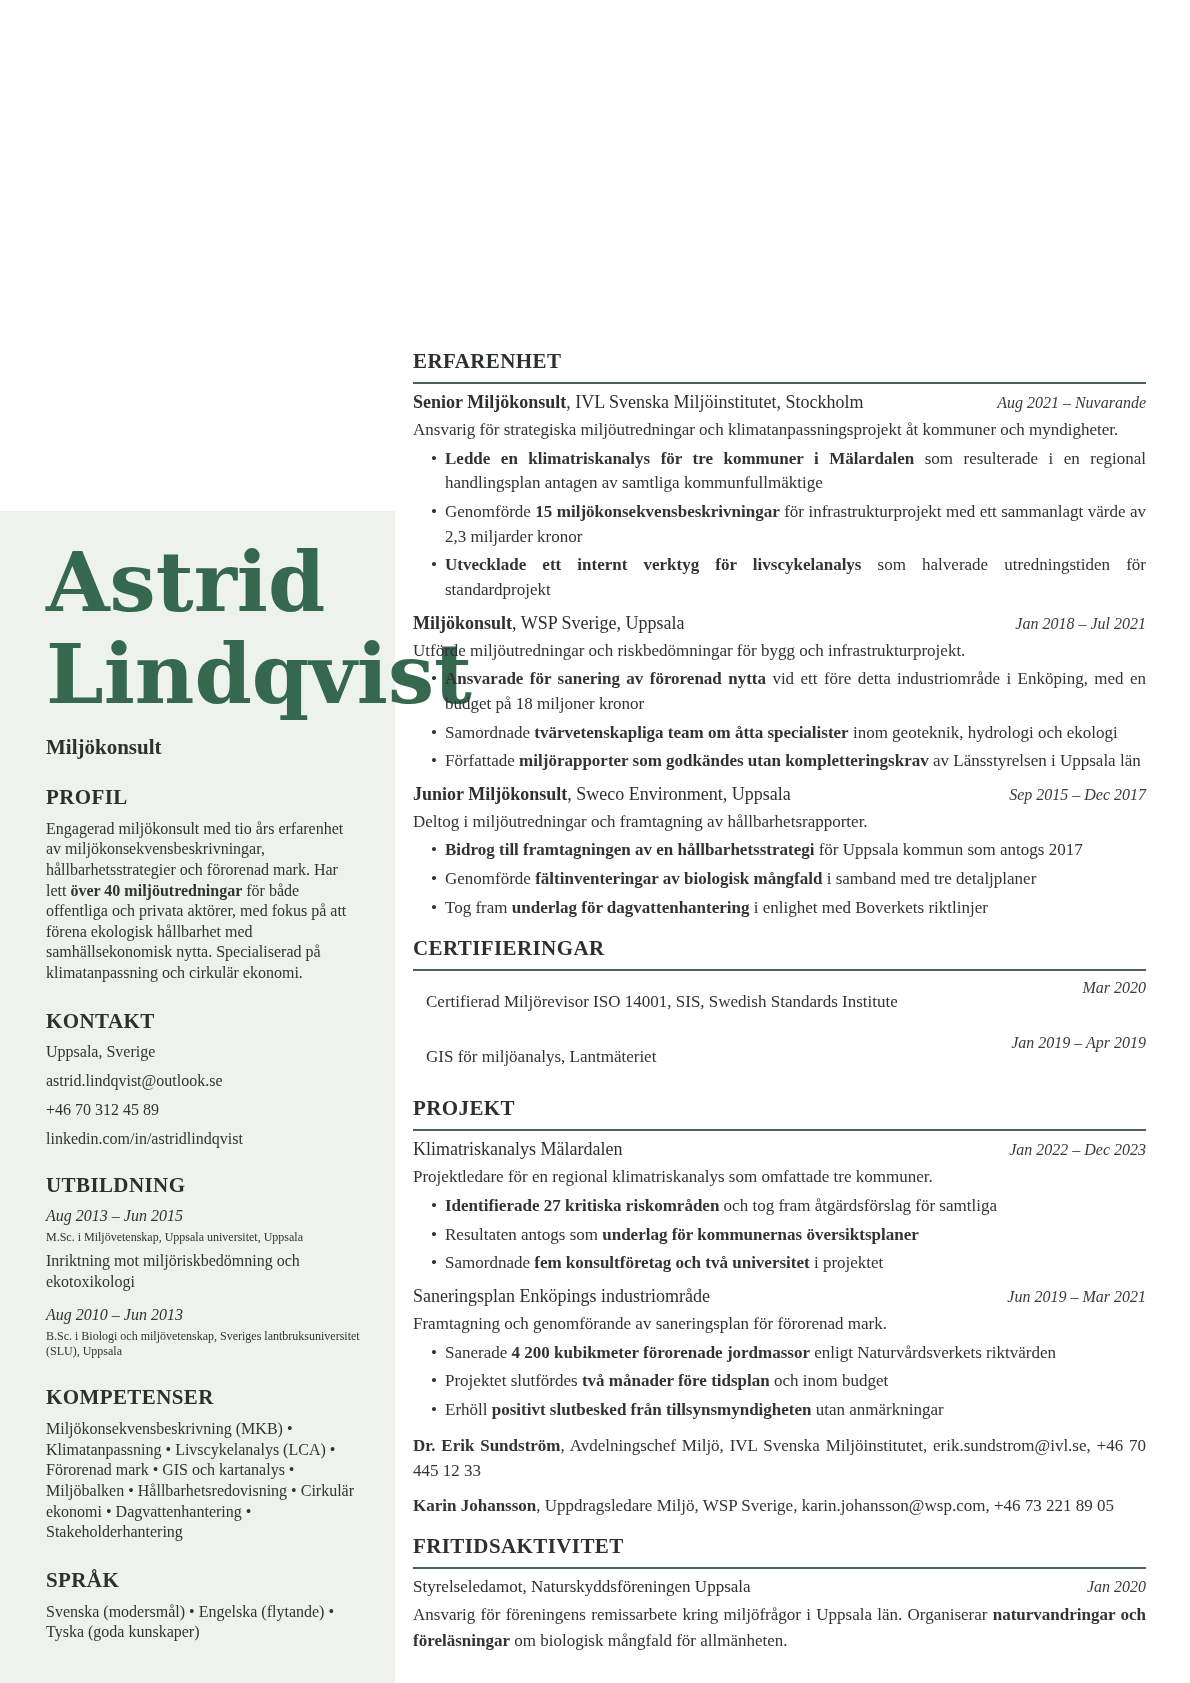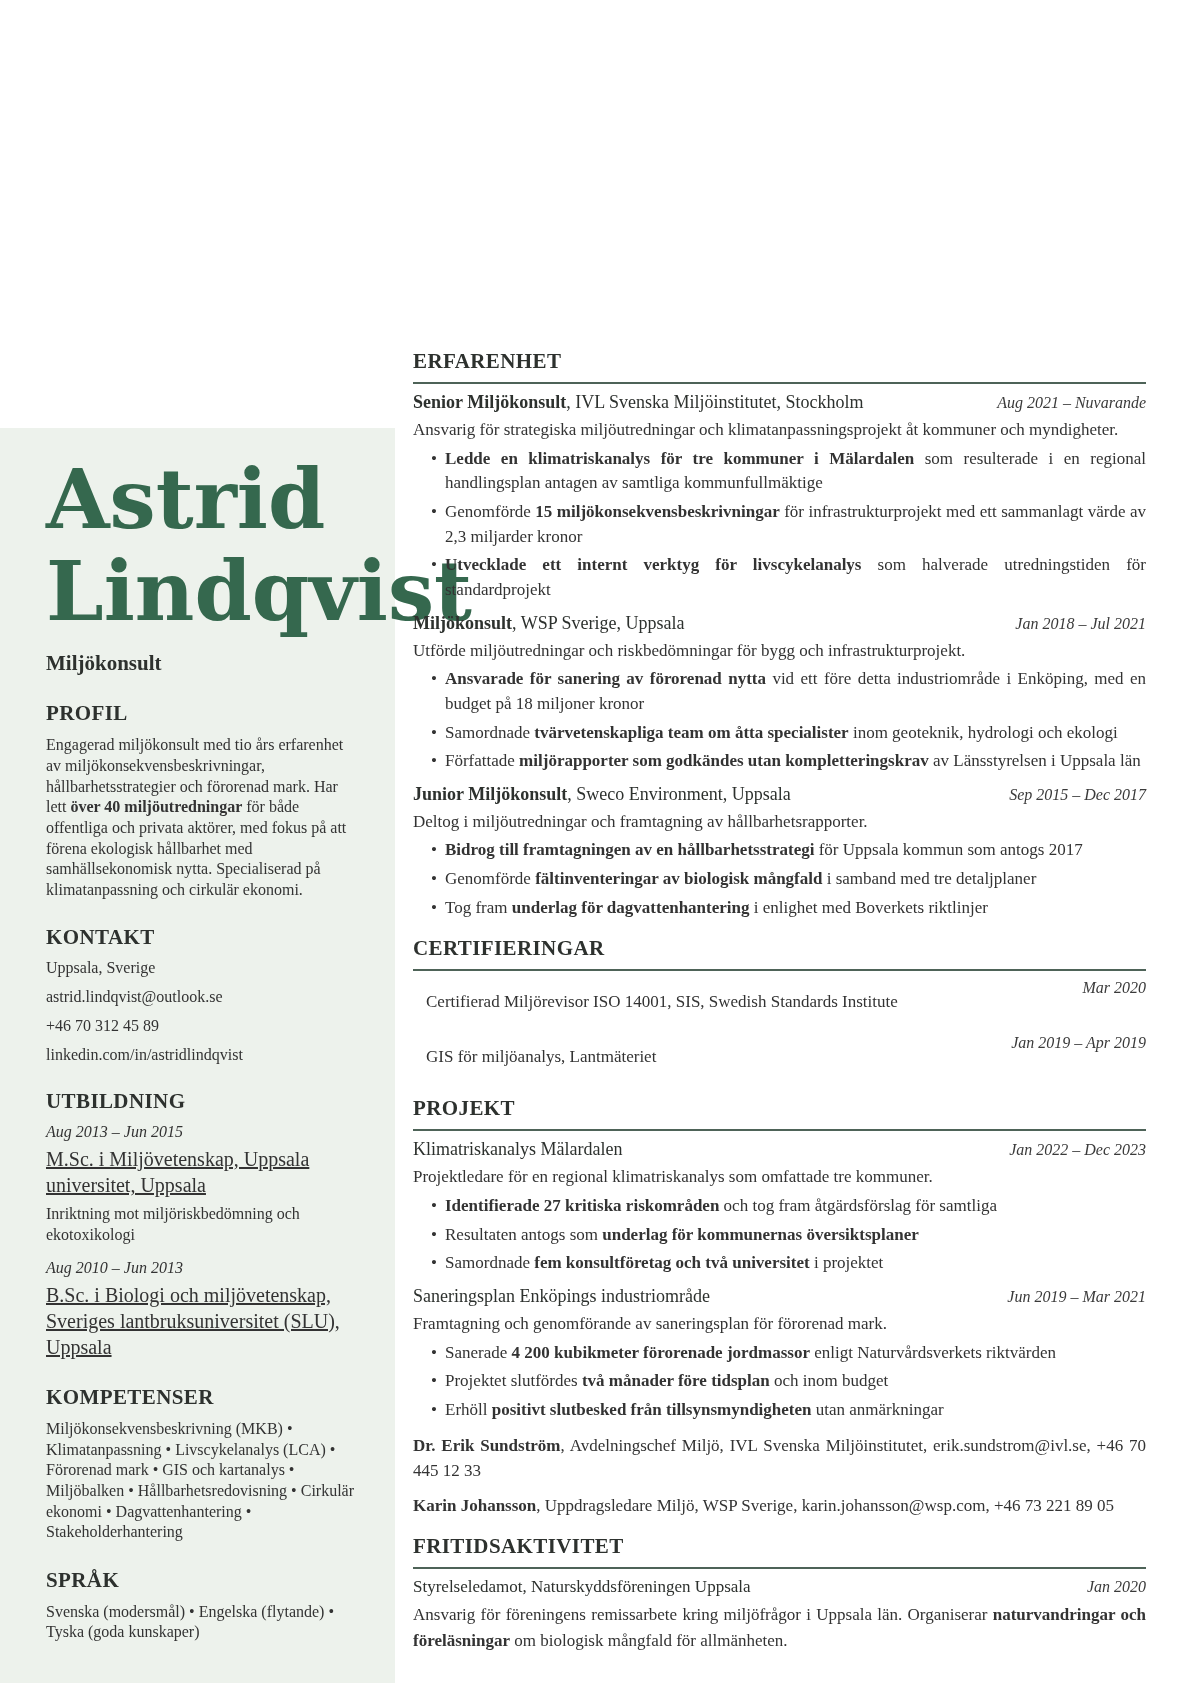--- a/index.html
+++ b/index.html
@@ -27,21 +27,21 @@
     font-weight:700;font-size:82px;line-height:1.12;color:var(--accent);
     white-space:nowrap;overflow:visible;
   }
   .name-line{display:block;}
   .job-title{font-size:21px;font-weight:700;color:var(--heading);margin:14px 0 0;}
   .side-h{font-size:21px;font-weight:700;letter-spacing:.4px;color:var(--heading);margin:25px 0 9px;}
   .side-text{font-size:16px;line-height:1.29;margin:0;color:var(--text);}
   .contact-line{font-size:16px;margin:0 0 11px;}
   .edu-entry{margin-bottom:13px;}
   .edu-date{font-size:16px;font-style:italic;margin:0 0 5px;}
-  .edu-degree{font-size:20px;line-height:1.3;margin:0 0 6px;text-decoration:underline;}
+  .edu-degree{font-size:12px;line-height:1.3;margin:0 0 6px;}
   .edu-note{font-size:16px;line-height:1.3;margin:0;}
   
   .main{
     flex:1;padding:268px 44px 30px 18px;
   }
   .main h2{
     font-size:21px;font-weight:700;letter-spacing:.4px;color:var(--heading);
     border-bottom:2px solid var(--rule);padding-bottom:8px;margin:16px 0 8px;
   }
   .main section:first-child h2{margin-top:0;}

